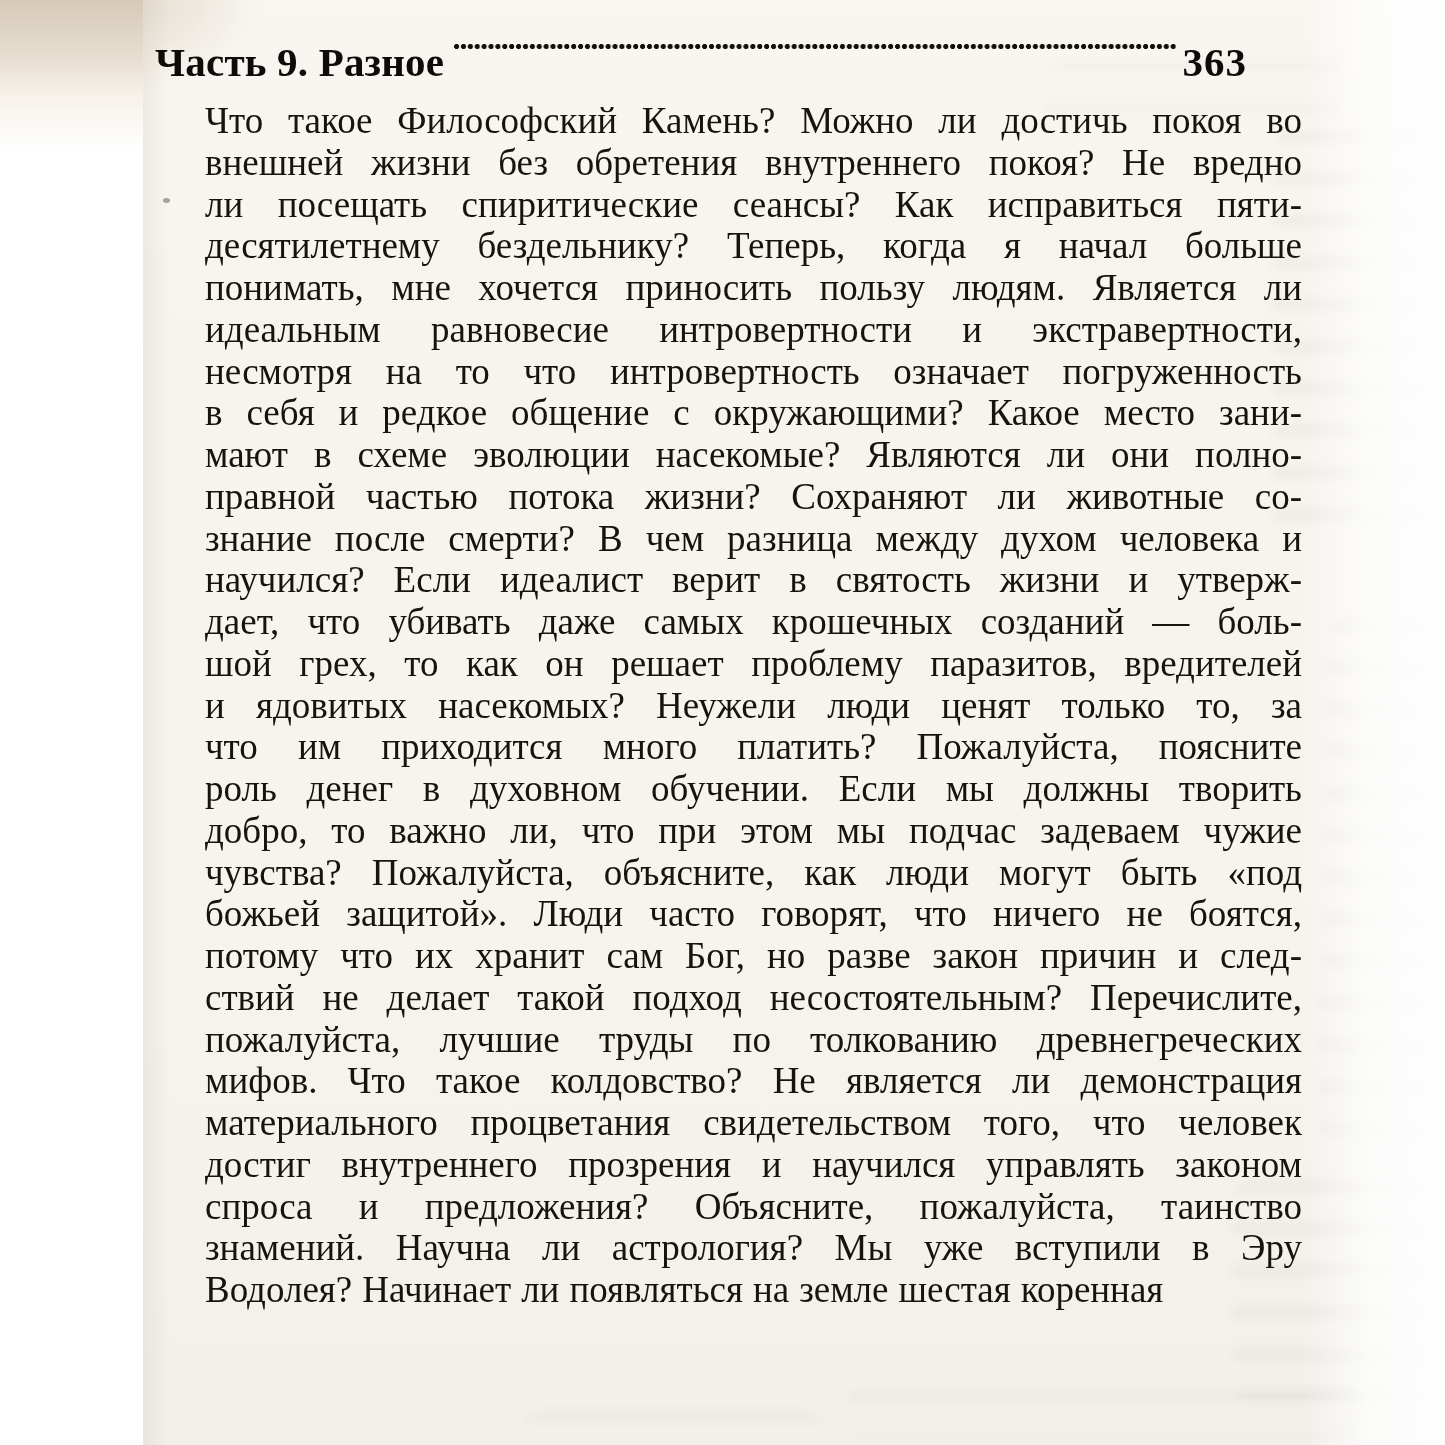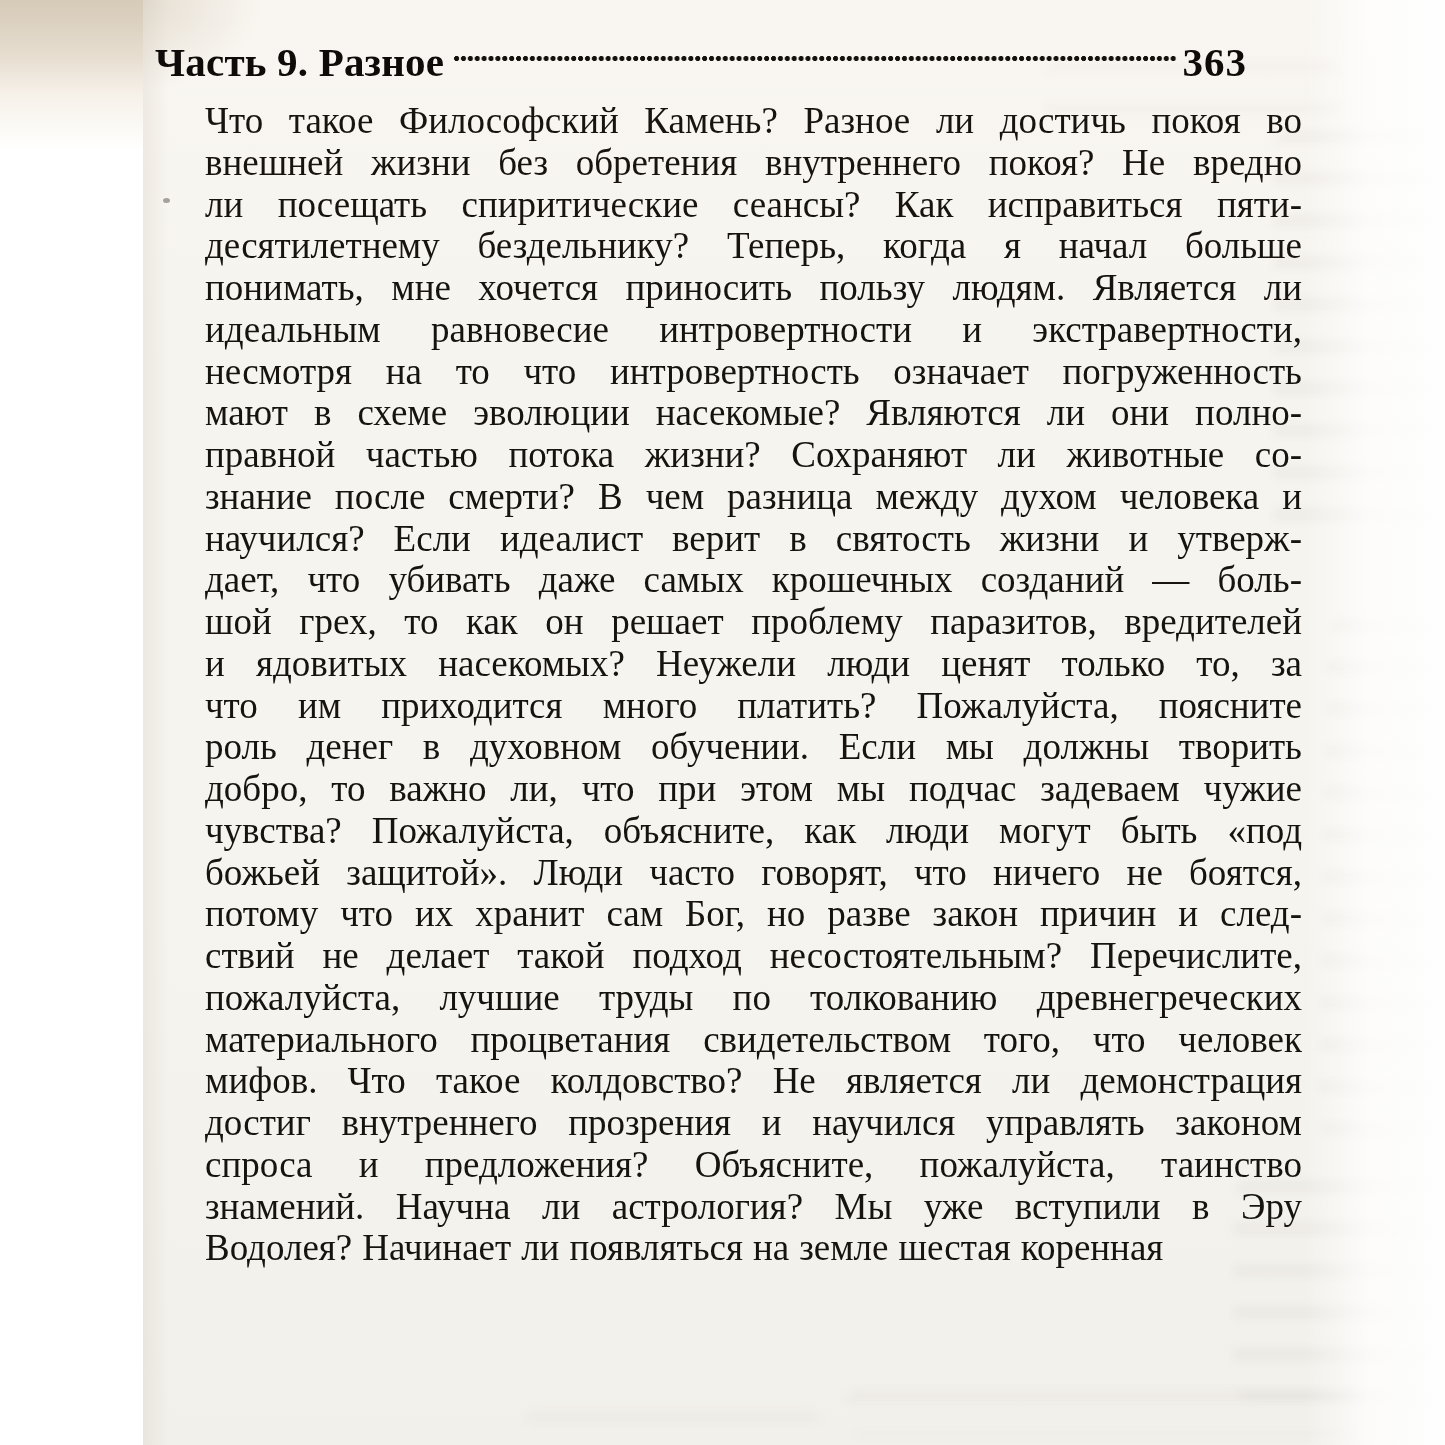--- a/index.html
+++ b/index.html
@@ -47,21 +47,21 @@
   .blot.b4{left:700px;top:1390px;width:520px;height:46px;opacity:.4;}
   .blot.b5{left:380px;top:1410px;width:300px;height:30px;opacity:.35;}
   .blot.b6{left:900px;top:60px;width:300px;height:60px;opacity:.3;}
   .speck{
     position:absolute;left:163px;top:198px;width:7px;height:5px;border-radius:50%;
     background:#6f6a60;opacity:.6;z-index:2;
   }
   
   .toc-row{
     position:absolute;left:155px;top:42px;width:1092px;z-index:2;
-    display:flex;align-items:center;
+    display:flex;align-items:flex-start;
     color:#0e0b08;font-weight:700;font-size:41px;line-height:1.0;
     white-space:nowrap;
   }
   .toc-title{letter-spacing:.2px;}
   .dot-leader{
     flex:1 1 auto;height:9px;margin:0 6px 9px 10px;
     background-image:radial-gradient(circle at 2.6px 4.5px,#14110d 2.25px,rgba(0,0,0,0) 2.9px);
     background-size:6.9px 9px;background-repeat:repeat-x;
   }
   .toc-page-number{letter-spacing:1px;}
@@ -96,44 +96,45 @@
   <div class="page-edge-soft"></div>
   <div class="speck"></div>
 
   <div class="toc-row">
     <span class="toc-title">Часть 9. Разное</span>
     <span class="dot-leader"></span>
     <span class="toc-page-number">363</span>
   </div>
 
   <div class="body-text">
-      <div class="text-line">Что такое Философский Камень? Разное ли достичь покоя во</div>
+      <div class="text-line">Что такое Философский Камень? Можно ли достичь покоя во</div>
       <div class="text-line">внешней жизни без обретения внутреннего покоя? Не вредно</div>
       <div class="text-line">ли посещать спиритические сеансы? Как исправиться пяти-</div>
       <div class="text-line">десятилетнему бездельнику? Теперь, когда я начал больше</div>
       <div class="text-line">понимать, мне хочется приносить пользу людям. Является ли</div>
       <div class="text-line">идеальным равновесие интровертности и экстравертности,</div>
       <div class="text-line">несмотря на то что интровертность означает погруженность</div>
+      <div class="text-line">в себя и редкое общение с окружающими? Какое место зани-</div>
       <div class="text-line">мают в схеме эволюции насекомые? Являются ли они полно-</div>
       <div class="text-line">правной частью потока жизни? Сохраняют ли животные со-</div>
       <div class="text-line">знание после смерти? В чем разница между духом человека и</div>
       <div class="text-line">научился? Если идеалист верит в святость жизни и утверж-</div>
       <div class="text-line">дает, что убивать даже самых крошечных созданий — боль-</div>
       <div class="text-line">шой грех, то как он решает проблему паразитов, вредителей</div>
       <div class="text-line">и ядовитых насекомых? Неужели люди ценят только то, за</div>
       <div class="text-line">что им приходится много платить? Пожалуйста, поясните</div>
       <div class="text-line">роль денег в духовном обучении. Если мы должны творить</div>
       <div class="text-line">добро, то важно ли, что при этом мы подчас задеваем чужие</div>
       <div class="text-line">чувства? Пожалуйста, объясните, как люди могут быть «под</div>
       <div class="text-line">божьей защитой». Люди часто говорят, что ничего не боятся,</div>
       <div class="text-line">потому что их хранит сам Бог, но разве закон причин и след-</div>
       <div class="text-line">ствий не делает такой подход несостоятельным? Перечислите,</div>
       <div class="text-line">пожалуйста, лучшие труды по толкованию древнегреческих</div>
+      <div class="text-line">мифов. Что такое колдовство? Не является ли демонстрация</div>
       <div class="text-line">материального процветания свидетельством того, что человек</div>
-      <div class="text-line">мифов. Что такое колдовство? Не является ли демонстрация</div>
       <div class="text-line">достиг внутреннего прозрения и научился управлять законом</div>
       <div class="text-line">спроса и предложения? Объясните, пожалуйста, таинство</div>
       <div class="text-line">знамений. Научна ли астрология? Мы уже вступили в Эру</div>
       <div class="text-line">Водолея? Начинает ли появляться на земле шестая коренная</div>
     </div>
 
   <div class="right-fade"></div>
 </div>
 
 </body></html>

